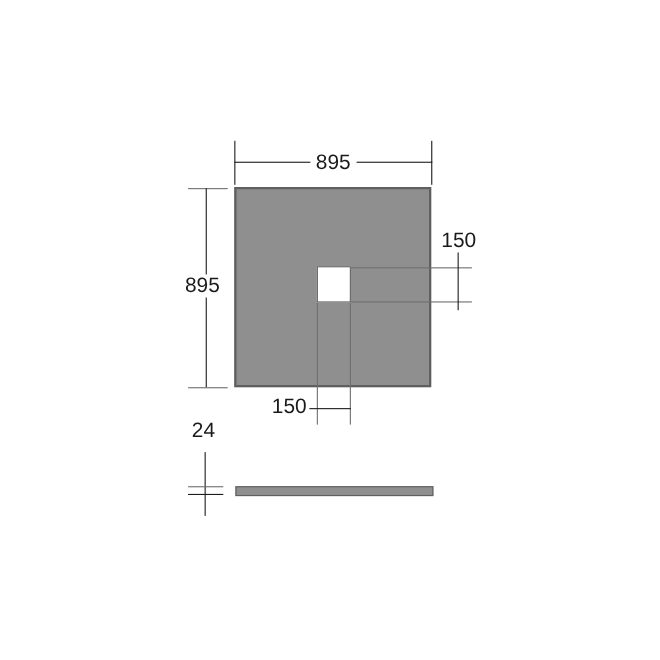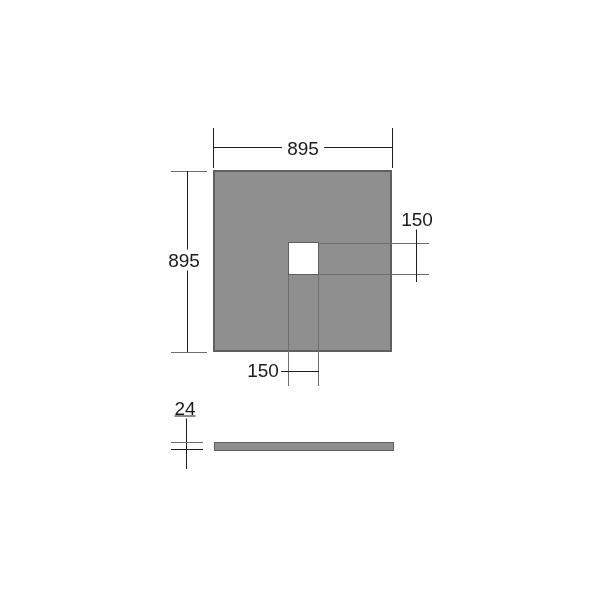--- a/index.html
+++ b/index.html
@@ -71,21 +71,21 @@
     line-height:1;
     color:var(--text);
     background:var(--bg);
     padding:1px 5px;
     white-space:nowrap;
   }
   .lbl-width{left:303px;top:148px;}
   .lbl-height{left:184px;top:260px;}
   .lbl-hole-h{left:417px;top:219px;padding:1px 2px;}
   .lbl-hole-w{left:263px;top:370px;padding:1px 2px;}
-  .lbl-thick{left:185px;top:408px;padding:1px 2px;text-decoration:underline;}
+  .lbl-thick{left:185px;top:392px;padding:1px 2px;}
 </style>
 </head>
 <body>
 
 <div class="canvas">
 
   <div class="abs vline dim dim-top-tick-l"></div>
   <div class="abs vline dim dim-top-tick-r"></div>
   <div class="abs hline dim dim-top-line"></div>
   <span class="dim-label lbl-width">895</span>

